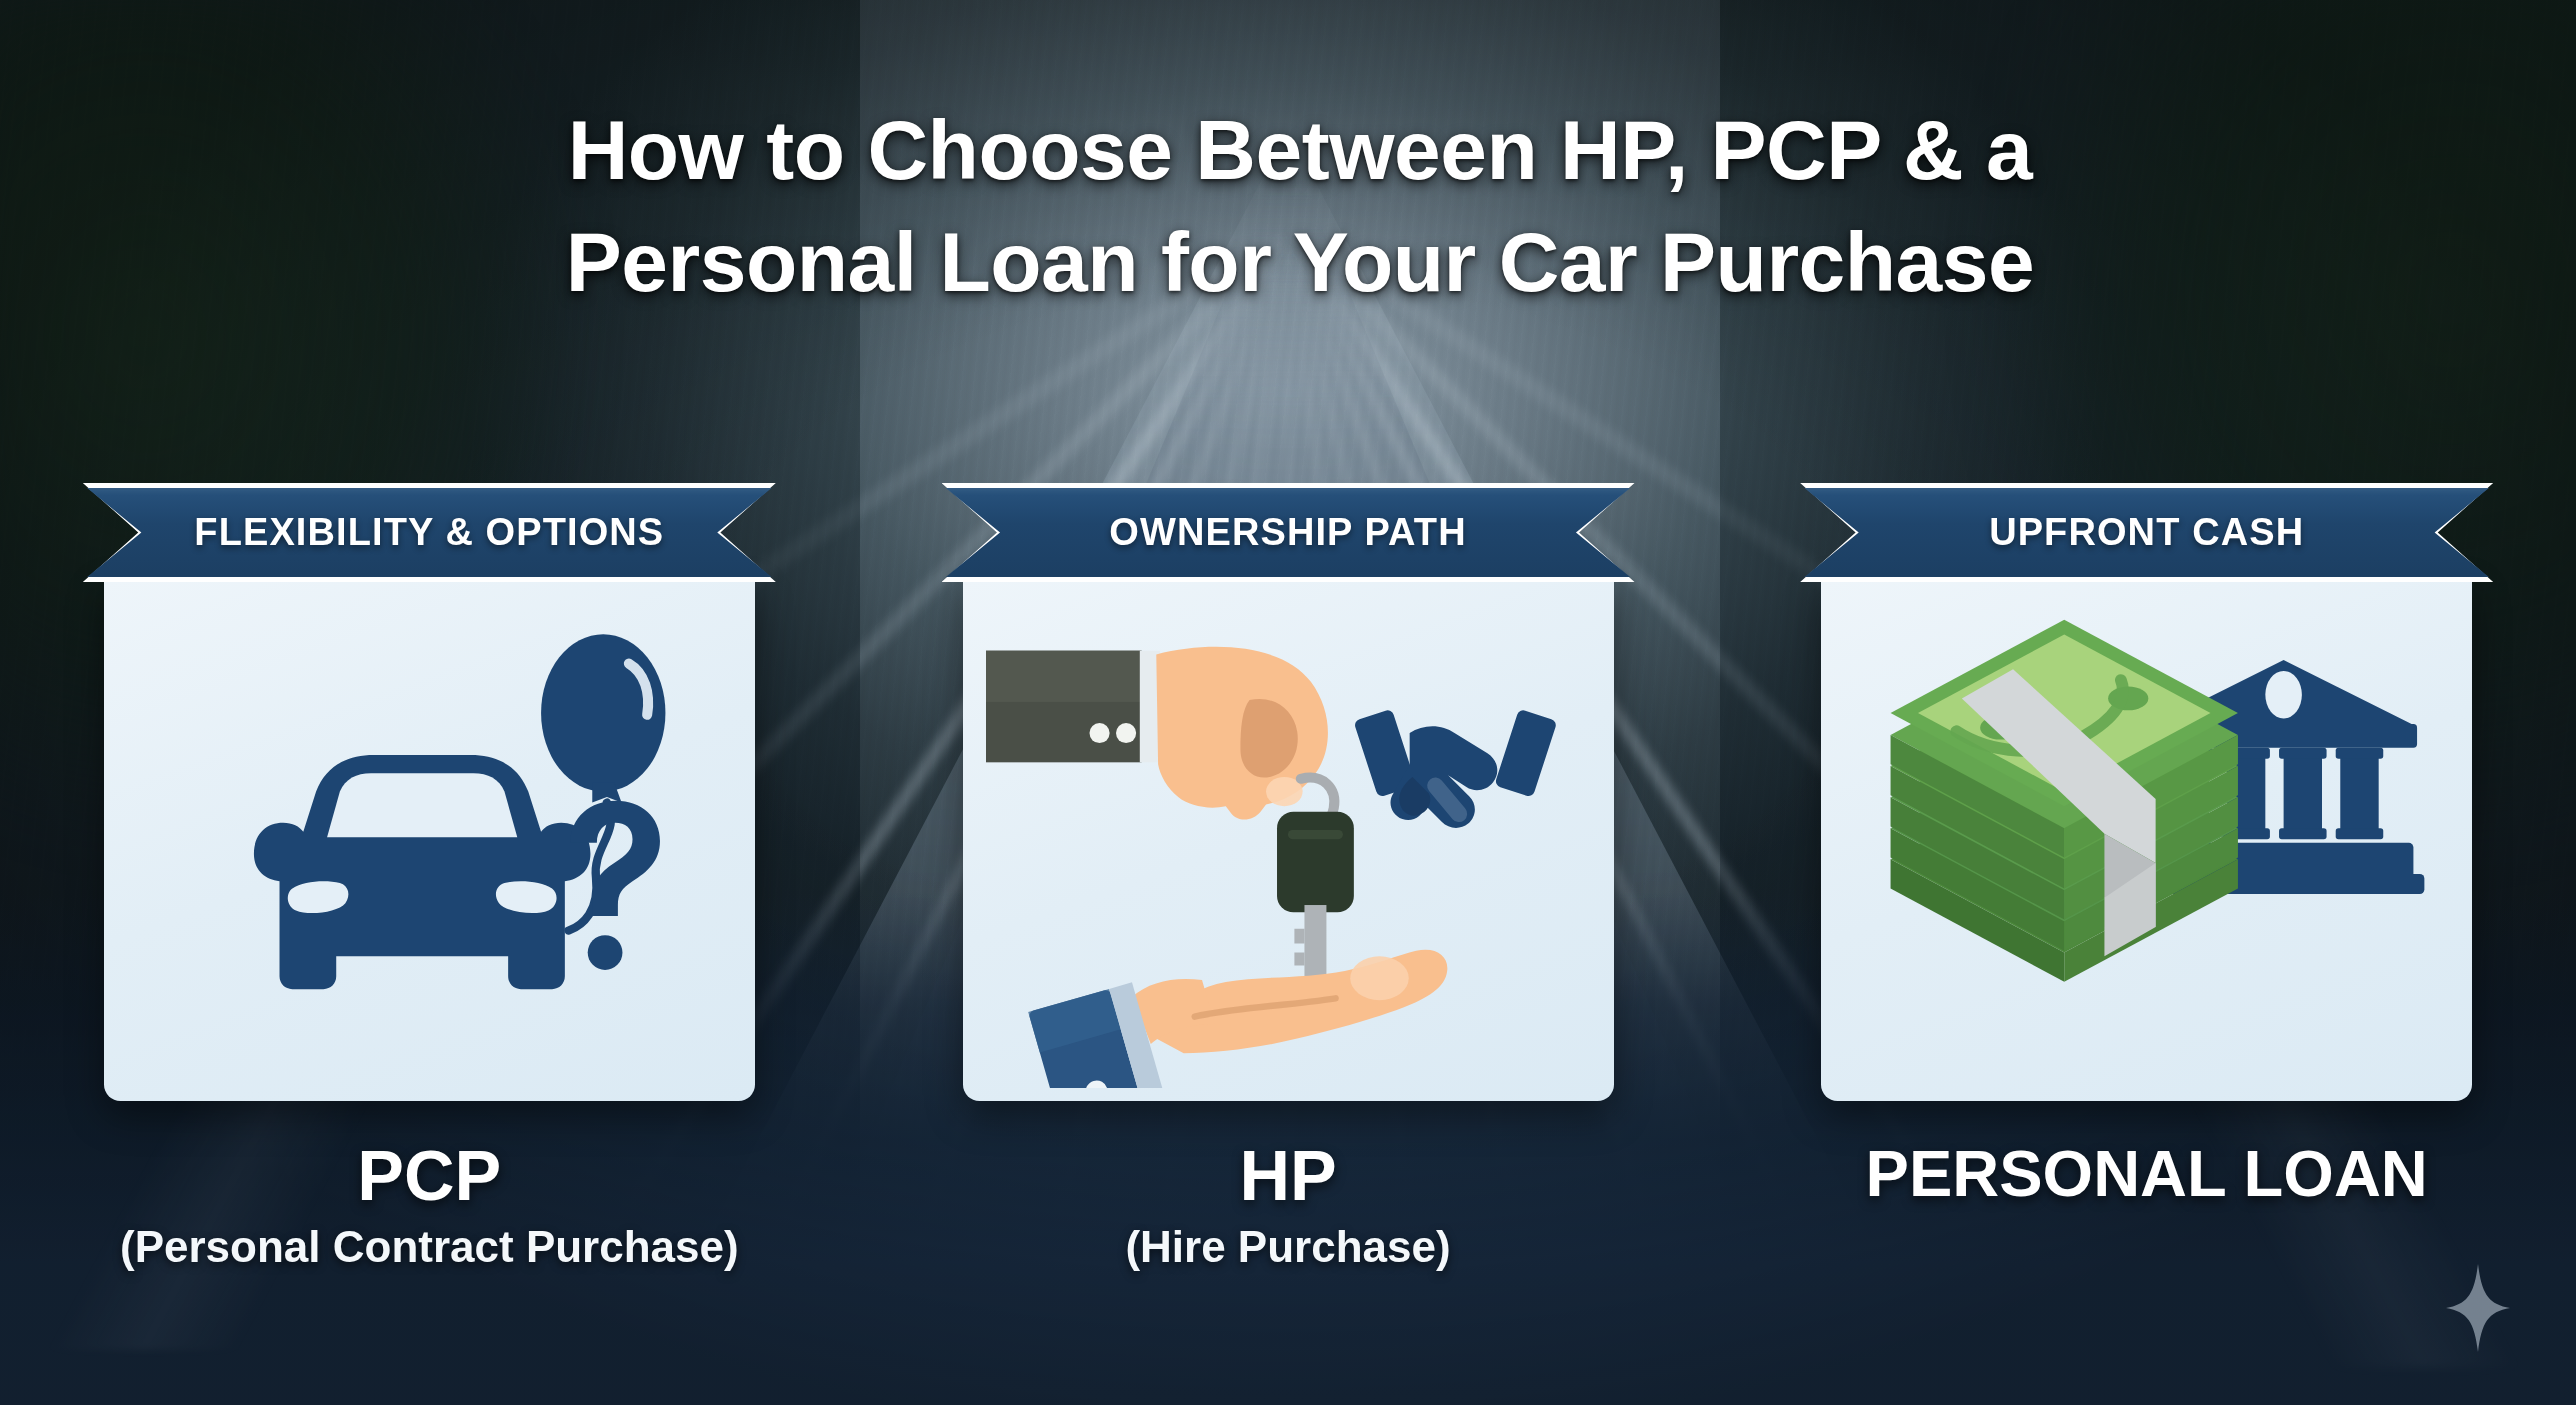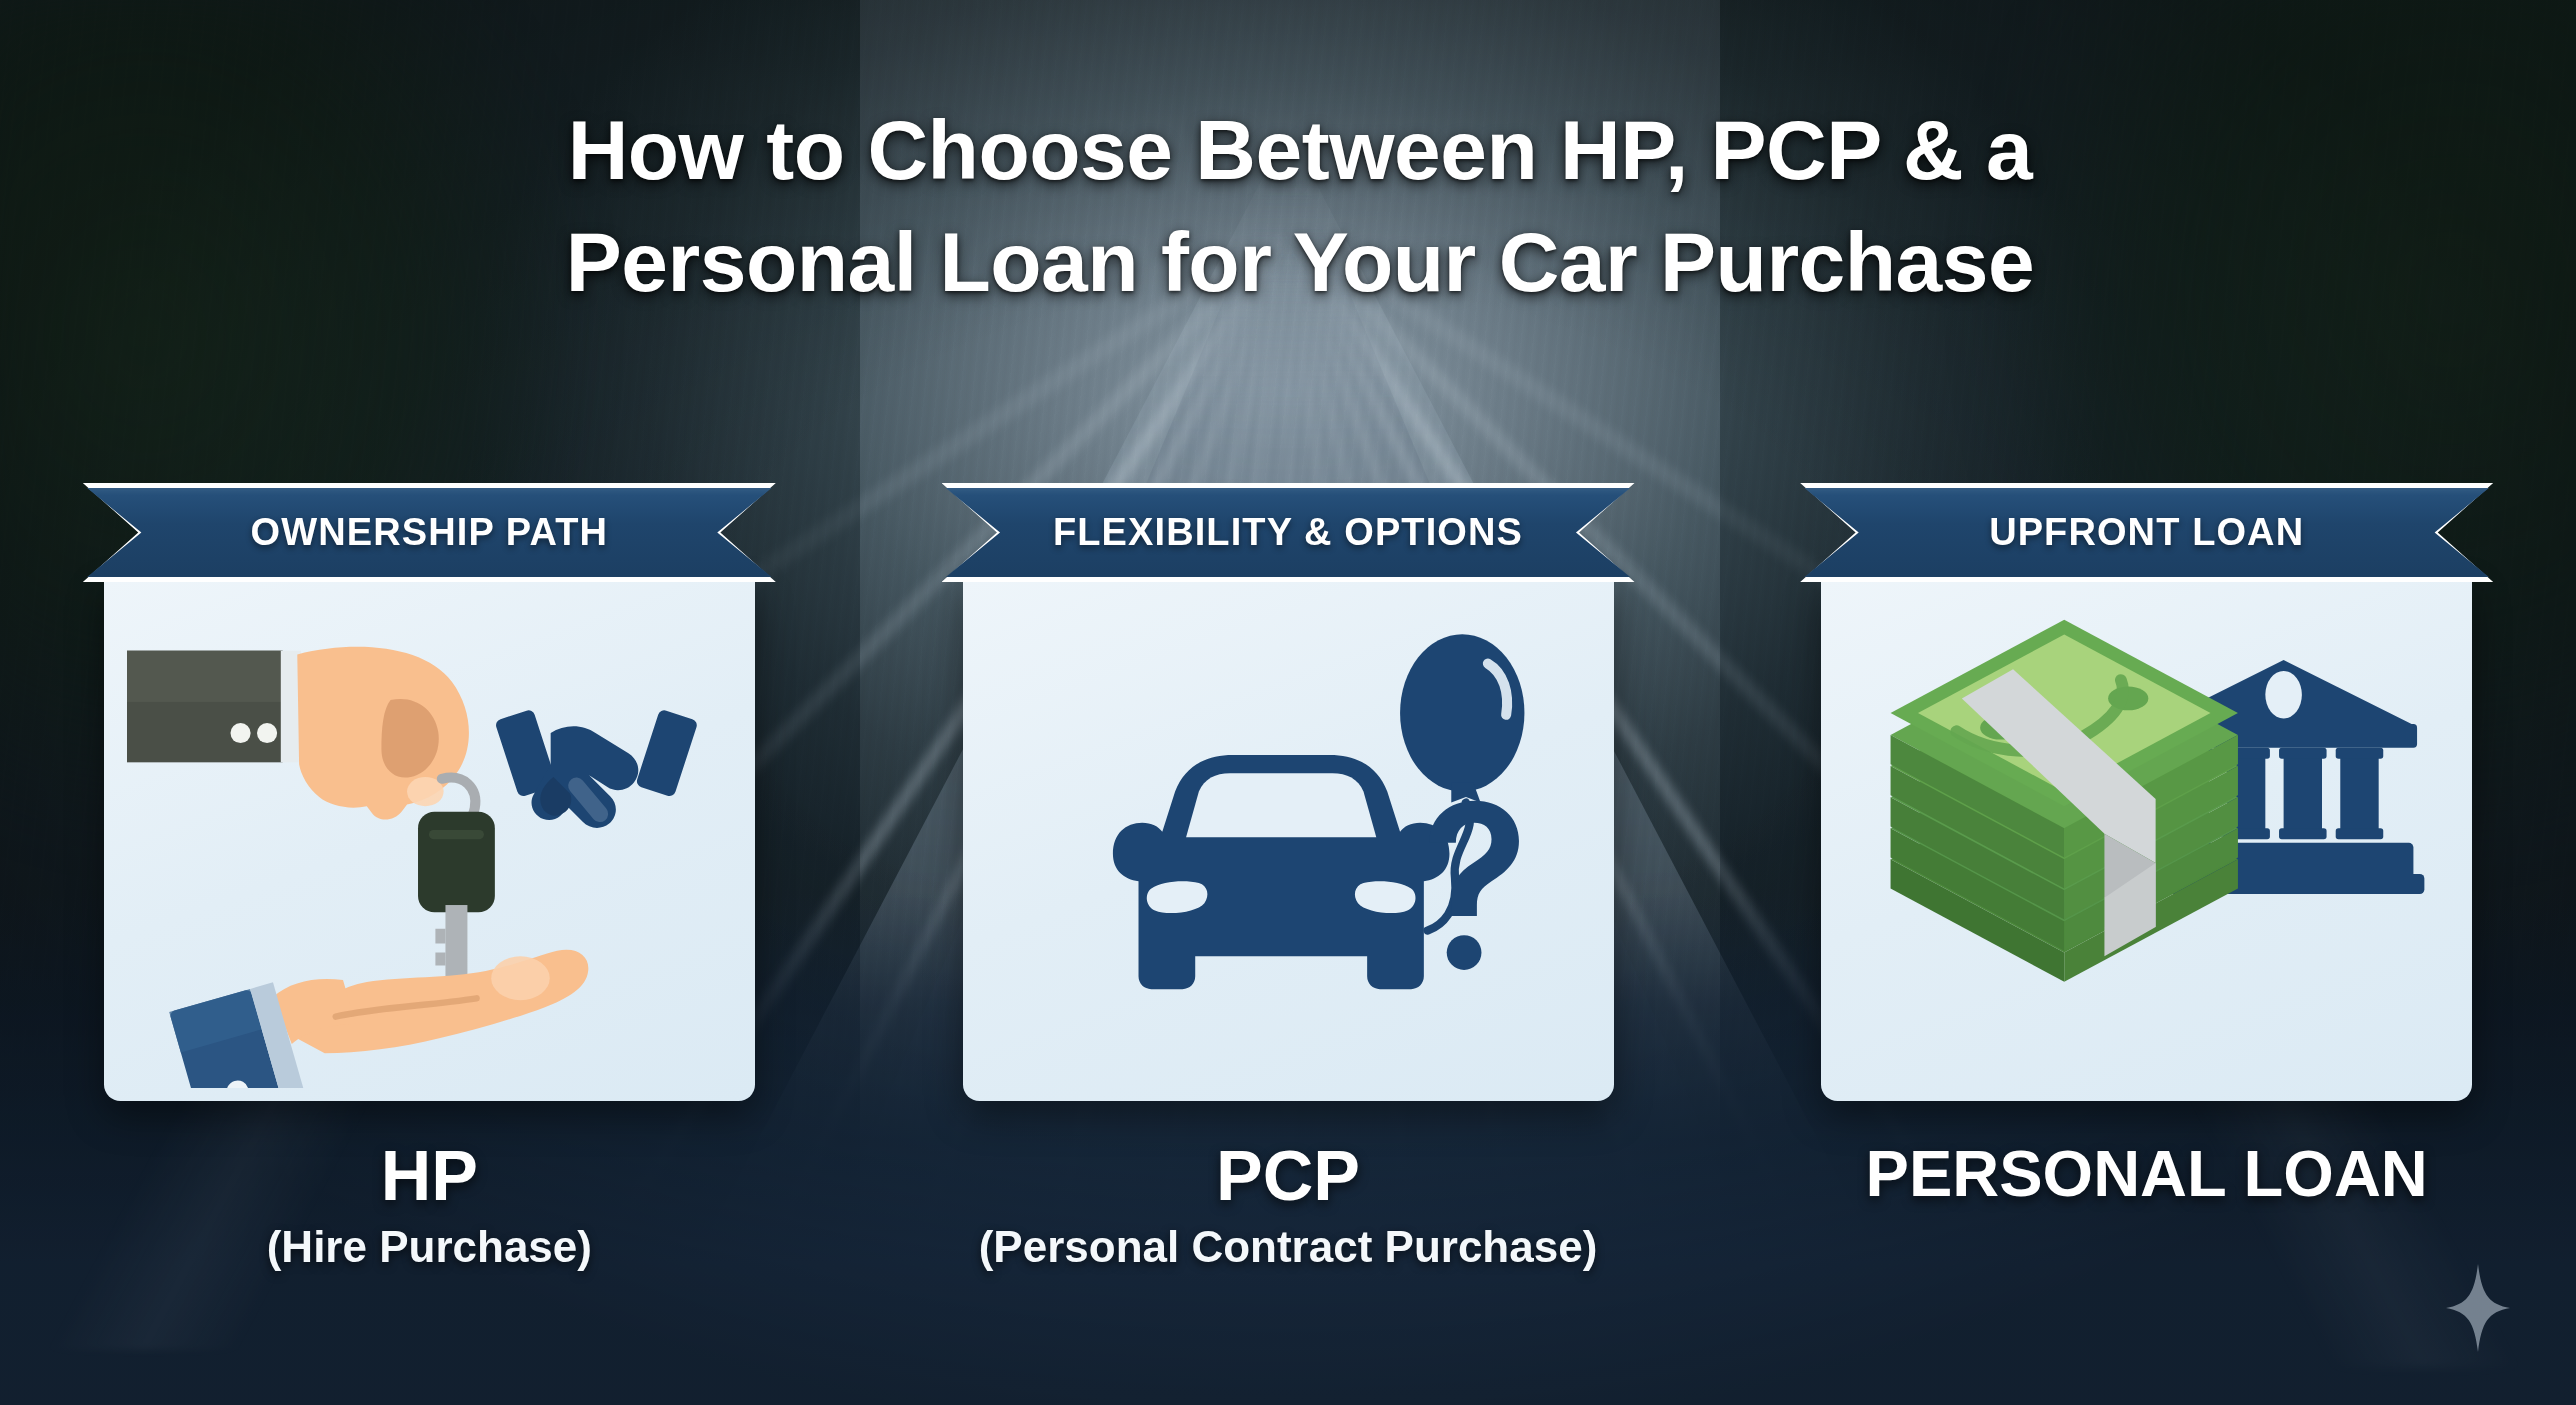--- a/index.html
+++ b/index.html
@@ -243,98 +243,20 @@
     <div class="bg-vignette"></div>
   </div>
 
   <div class="title-wrap">
     <div class="title-line">How to Choose Between HP, PCP &amp; a</div>
     <div class="title-line">Personal Loan for Your Car Purchase</div>
   </div>
 
   <div class="columns">
 
-    <div class="col col-1">
-
-      <div class="ribbon">
-        <div class="ribbon-shape"></div>
-        <div class="ribbon-fill"></div>
-        <div class="ribbon-text">OWNERSHIP PATH</div>
-      </div>
-
-      <div class="card">
-        <svg width="604" height="494" viewBox="0 0 660 540">
-
-          <rect x="-20" y="62" width="190" height="122" fill="#4a4f47"></rect>
-          <rect x="-20" y="62" width="190" height="56" fill="#53584f"></rect>
-          <circle cx="124" cy="152" r="11" fill="#f2f4f0"></circle>
-          <circle cx="153" cy="152" r="11" fill="#f2f4f0"></circle>
-          <rect x="168" y="62" width="22" height="122" fill="#e6ecef"></rect>
-
-          <path d="M186 66 C 250 50, 325 56, 355 96 C 380 130, 378 172, 360 196
-                   C 348 214, 328 226, 306 230
-                   L 300 238 C 292 248, 276 250, 268 240
-                   L 262 232 C 244 236, 222 232, 210 222
-                   C 198 212, 190 198, 188 186
-                   L 186 66 Z" fill="#f9bf8e"></path>
-
-          <path d="M288 116 C 314 110, 336 126, 340 150 C 344 174, 330 196, 310 200
-                   C 292 204, 278 190, 278 170 C 278 146, 280 126, 288 116 Z" fill="#d99a6c" opacity="0.85"></path>
-
-          <ellipse cx="326" cy="216" rx="20" ry="16" fill="#fcd5b2" opacity="0.9"></ellipse>
-
-          <path d="M344 202 C 368 196, 384 212, 380 234 C 377 250, 364 258, 352 255" fill="none" stroke="#a9adb1" stroke-width="11" stroke-linecap="round"></path>
-
-          <rect x="318" y="238" width="84" height="110" rx="18" fill="#2c3a2c"></rect>
-          <rect x="330" y="258" width="60" height="10" rx="5" fill="#3c4c3a" opacity="0.85"></rect>
-
-          <rect x="348" y="340" width="24" height="96" fill="#aeb3b7"></rect>
-          <path d="M348 366 h-11 v16 h11 z M348 392 h-11 v14 h11 z" fill="#aeb3b7"></path>
-          <path d="M348 436 l12 26 l12 -26 z" fill="#9ca1a6"></path>
-
-          <g fill="#1d4572">
-            <rect x="414" y="130" width="44" height="88" rx="7" transform="rotate(-18 436 174)"></rect>
-            <rect x="568" y="130" width="44" height="88" rx="7" transform="rotate(18 590 174)"></rect>
-            <path d="M463 152 C 478 142, 498 142, 512 152 L 548 174 C 560 182, 562 196, 554 206
-                     C 547 215, 534 217, 525 211 L 505 198
-                     L 528 221 C 537 230, 536 243, 527 251 C 518 258, 506 257, 498 249
-                     L 480 231 C 478 243, 466 250, 455 246 C 444 242, 439 230, 444 220
-                     L 463 186 Z"></path>
-            <path d="M466 200 C 456 208, 450 218, 452 228 C 454 240, 466 246, 476 240
-                     C 484 236, 488 226, 484 218 Z" fill="#1a3c64"></path>
-            <rect x="495" y="196" width="18" height="58" rx="9" transform="rotate(-40 504 225)" fill="#e4eff7" opacity="0.18"></rect>
-          </g>
-
-          <path d="M186 486 C 200 452, 226 430, 262 424
-                   C 300 418, 352 420, 392 412
-                   C 424 406, 452 394, 470 390
-                   C 492 385, 506 396, 504 412
-                   C 502 430, 482 442, 456 452
-                   C 424 464, 382 476, 340 486
-                   C 300 496, 252 502, 216 502
-                   L 186 486 Z" fill="#f9bf8e"></path>
-          <path d="M160 440 C 178 424, 206 418, 236 422 L 250 470 C 222 470, 196 478, 180 492 Z" fill="#f9bf8e"></path>
-          <ellipse cx="430" cy="420" rx="32" ry="24" fill="#fbd0ac" opacity="0.9"></ellipse>
-          <path d="M228 462 C 272 452, 330 450, 382 442" fill="none" stroke="#dfa373" stroke-width="7" stroke-linecap="round" opacity="0.85"></path>
-
-          <g transform="rotate(-16 140 480)">
-            <rect x="56" y="432" width="92" height="136" rx="6" fill="#2b5583"></rect>
-            <rect x="56" y="432" width="92" height="46" fill="#33618f" opacity="0.75"></rect>
-            <rect x="148" y="432" width="26" height="136" fill="#b9cbdb"></rect>
-            <circle cx="104" cy="536" r="12" fill="#eef4f8"></circle>
-          </g>
-        </svg>
-      </div>
-
-      <div class="names">
-        <div class="name-main">HP</div>
-        <div class="name-sub">(Hire Purchase)</div>
-      </div>
-    </div>
-
     <div class="col col-2">
 
       <div class="ribbon">
         <div class="ribbon-shape"></div>
         <div class="ribbon-fill"></div>
         <div class="ribbon-text">FLEXIBILITY &amp; OPTIONS</div>
       </div>
 
       <div class="card">
         <svg width="567" height="476" viewBox="0 0 620 520">
@@ -391,26 +313,104 @@
           </g>
         </svg>
       </div>
 
       <div class="names">
         <div class="name-main">PCP</div>
         <div class="name-sub">(Personal Contract Purchase)</div>
       </div>
     </div>
 
-    <div class="col col-3">
+    <div class="col col-1">
 
       <div class="ribbon">
         <div class="ribbon-shape"></div>
         <div class="ribbon-fill"></div>
-        <div class="ribbon-text">UPFRONT LOAN</div>
+        <div class="ribbon-text">OWNERSHIP PATH</div>
+      </div>
+
+      <div class="card">
+        <svg width="604" height="494" viewBox="0 0 660 540">
+
+          <rect x="-20" y="62" width="190" height="122" fill="#4a4f47"></rect>
+          <rect x="-20" y="62" width="190" height="56" fill="#53584f"></rect>
+          <circle cx="124" cy="152" r="11" fill="#f2f4f0"></circle>
+          <circle cx="153" cy="152" r="11" fill="#f2f4f0"></circle>
+          <rect x="168" y="62" width="22" height="122" fill="#e6ecef"></rect>
+
+          <path d="M186 66 C 250 50, 325 56, 355 96 C 380 130, 378 172, 360 196
+                   C 348 214, 328 226, 306 230
+                   L 300 238 C 292 248, 276 250, 268 240
+                   L 262 232 C 244 236, 222 232, 210 222
+                   C 198 212, 190 198, 188 186
+                   L 186 66 Z" fill="#f9bf8e"></path>
+
+          <path d="M288 116 C 314 110, 336 126, 340 150 C 344 174, 330 196, 310 200
+                   C 292 204, 278 190, 278 170 C 278 146, 280 126, 288 116 Z" fill="#d99a6c" opacity="0.85"></path>
+
+          <ellipse cx="326" cy="216" rx="20" ry="16" fill="#fcd5b2" opacity="0.9"></ellipse>
+
+          <path d="M344 202 C 368 196, 384 212, 380 234 C 377 250, 364 258, 352 255" fill="none" stroke="#a9adb1" stroke-width="11" stroke-linecap="round"></path>
+
+          <rect x="318" y="238" width="84" height="110" rx="18" fill="#2c3a2c"></rect>
+          <rect x="330" y="258" width="60" height="10" rx="5" fill="#3c4c3a" opacity="0.85"></rect>
+
+          <rect x="348" y="340" width="24" height="96" fill="#aeb3b7"></rect>
+          <path d="M348 366 h-11 v16 h11 z M348 392 h-11 v14 h11 z" fill="#aeb3b7"></path>
+          <path d="M348 436 l12 26 l12 -26 z" fill="#9ca1a6"></path>
+
+          <g fill="#1d4572">
+            <rect x="414" y="130" width="44" height="88" rx="7" transform="rotate(-18 436 174)"></rect>
+            <rect x="568" y="130" width="44" height="88" rx="7" transform="rotate(18 590 174)"></rect>
+            <path d="M463 152 C 478 142, 498 142, 512 152 L 548 174 C 560 182, 562 196, 554 206
+                     C 547 215, 534 217, 525 211 L 505 198
+                     L 528 221 C 537 230, 536 243, 527 251 C 518 258, 506 257, 498 249
+                     L 480 231 C 478 243, 466 250, 455 246 C 444 242, 439 230, 444 220
+                     L 463 186 Z"></path>
+            <path d="M466 200 C 456 208, 450 218, 452 228 C 454 240, 466 246, 476 240
+                     C 484 236, 488 226, 484 218 Z" fill="#1a3c64"></path>
+            <rect x="495" y="196" width="18" height="58" rx="9" transform="rotate(-40 504 225)" fill="#e4eff7" opacity="0.18"></rect>
+          </g>
+
+          <path d="M186 486 C 200 452, 226 430, 262 424
+                   C 300 418, 352 420, 392 412
+                   C 424 406, 452 394, 470 390
+                   C 492 385, 506 396, 504 412
+                   C 502 430, 482 442, 456 452
+                   C 424 464, 382 476, 340 486
+                   C 300 496, 252 502, 216 502
+                   L 186 486 Z" fill="#f9bf8e"></path>
+          <path d="M160 440 C 178 424, 206 418, 236 422 L 250 470 C 222 470, 196 478, 180 492 Z" fill="#f9bf8e"></path>
+          <ellipse cx="430" cy="420" rx="32" ry="24" fill="#fbd0ac" opacity="0.9"></ellipse>
+          <path d="M228 462 C 272 452, 330 450, 382 442" fill="none" stroke="#dfa373" stroke-width="7" stroke-linecap="round" opacity="0.85"></path>
+
+          <g transform="rotate(-16 140 480)">
+            <rect x="56" y="432" width="92" height="136" rx="6" fill="#2b5583"></rect>
+            <rect x="56" y="432" width="92" height="46" fill="#33618f" opacity="0.75"></rect>
+            <rect x="148" y="432" width="26" height="136" fill="#b9cbdb"></rect>
+            <circle cx="104" cy="536" r="12" fill="#eef4f8"></circle>
+          </g>
+        </svg>
+      </div>
+
+      <div class="names">
+        <div class="name-main">HP</div>
+        <div class="name-sub">(Hire Purchase)</div>
+      </div>
+    </div>
+
+    <div class="col col-3">
+
+      <div class="ribbon">
+        <div class="ribbon-shape"></div>
+        <div class="ribbon-fill"></div>
+        <div class="ribbon-text">UPFRONT CASH</div>
       </div>
 
       <div class="card">
         <svg width="585" height="476" viewBox="0 0 640 520">
 
           <g fill="#1d4572">
             <path d="M470 62 L 610 132 L 330 132 Z"></path>
             <rect x="324" y="132" width="292" height="26" rx="4"></rect>
             <ellipse cx="470" cy="100" rx="20" ry="26" fill="#e4eff7"></ellipse>
             <g>

